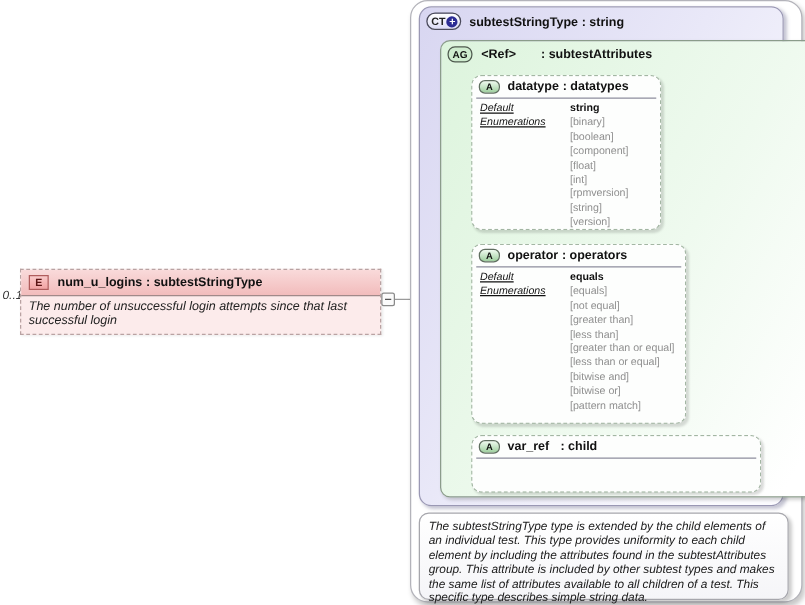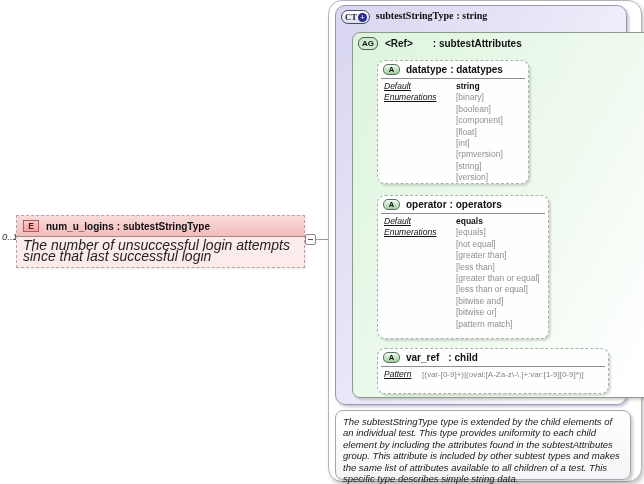--- a/index.html
+++ b/index.html
@@ -28,21 +28,21 @@
   }
   .e-icon {
     width:16px; height:12px; flex:0 0 auto;
     display:flex; align-items:center; justify-content:center;
     border:1px solid #b05c5c; background:linear-gradient(#fac9c9,#f2a3a3);
     color:#5c1616; font-size:8.5px; font-weight:bold;
   }
   .box-title { font-size:10px; font-weight:bold; white-space:nowrap; }
   .box-title .tname { margin-right:3px; }
   .element-annotation {
-    padding:3px 6px 0 6px; font-size:14px; font-style:italic;
+    padding:3px 6px 0 6px; font-size:10px; font-style:italic;
     line-height:11px; color:#222;
   }
 
   
   .expand-handle {
     left:305px; top:234px; width:11px; height:11px;
     border:1px solid #8a8a8a; background:#fbfbfb; border-radius:2px;
   }
   .expand-handle::after {
     content:""; position:absolute; left:2px; top:4px; width:5px; height:1px; background:#555;
@@ -54,21 +54,21 @@
     left:328px; top:0px; width:314px; height:482px;
     background:#ffffff; border:1px solid #b3b3ba; border-radius:14px;
     box-shadow:2px 3px 4px rgba(0,0,0,0.22);
   }
   .ct-box {
     left:6px; top:4px; width:292px; height:400px;
     border:1px solid #9a98b4; border-radius:10px;
     background:linear-gradient(120deg,#d8d6f1 0%,#e9e8f8 45%,#fcfcff 90%);
     box-shadow:2px 2px 3px rgba(90,90,130,0.35);
   }
-  .ct-header { display:flex; align-items:flex-start; gap:6px; padding:4px 6px 3px 5px;font-family:Liberation Serif, serif; }
+  .ct-header { display:flex; align-items:flex-end; gap:6px; padding:4px 6px 3px 5px; }
   .ct-icon {
     display:inline-flex; align-items:center; gap:1px; height:14px; padding:0 2px 0 3px;
     border:1px solid #4a4a5a; border-radius:8px;
     background:linear-gradient(#ffffff,#dcdcf6);
   }
   .ct-icon .txt { font-size:8.5px; font-weight:bold; color:#222; }
   .ct-icon .plus {
     width:9px; height:9px; border-radius:50%; background:#2b2b93;
     color:#fff; font-size:8.5px; line-height:8px; text-align:center; font-weight:bold;
   }
@@ -207,24 +207,20 @@
               </div>
           </div>
         </div>
 
         <div class="abs attr-box attr-varref">
           <div class="attr-header">
             <span class="a-icon">A</span>
             <span class="box-title"><span class="gap-sm">var_ref</span><span>: child</span></span>
           </div>
           <div class="attr-sep"></div>
-          <div class="attr-body pattern-grid">
-            <div class="facet-label">Pattern</div>
-            <div class="pattern-value">[(var-[0-9]+)|(oval:[A-Za-z\-\.]+:var:[1-9][0-9]*)]</div>
-          </div>
         </div>
 
       </div>
     </div>
 
     <div class="abs doc-box">
       <div class="doc-text">The subtestStringType type is extended by the child elements of an individual test.  This type provides uniformity to each child element by including the attributes found in the subtestAttributes group.  This attribute is included by other subtest types and makes the same list of attributes available to all children of a test.  This specific type describes simple string data.</div>
     </div>
 
   </div>

